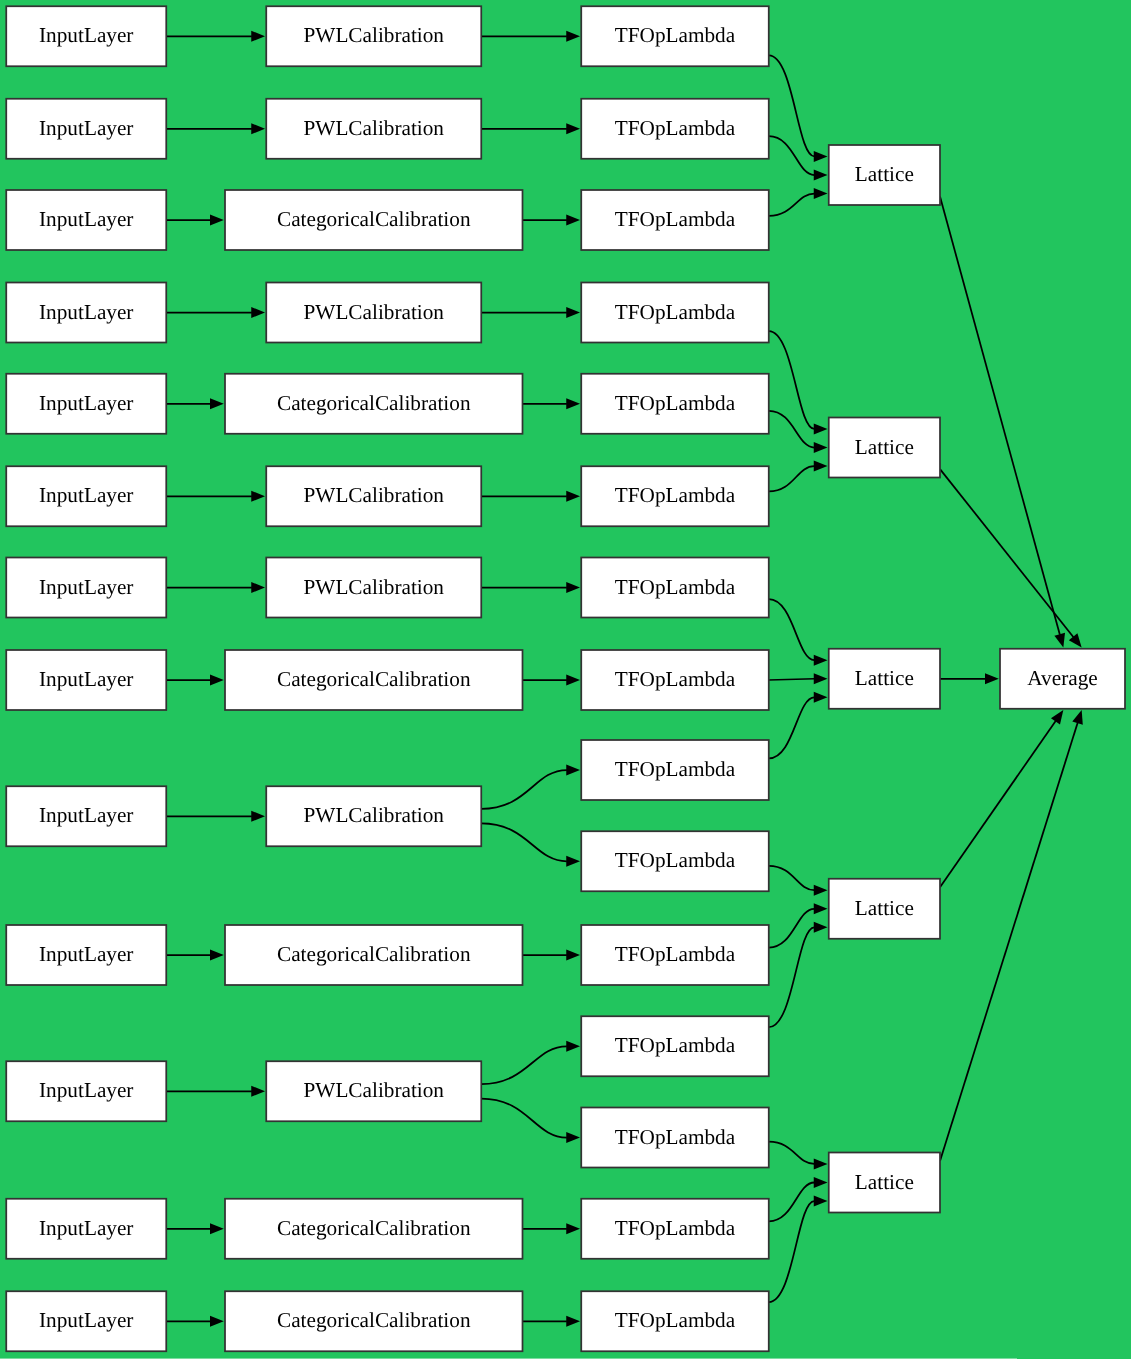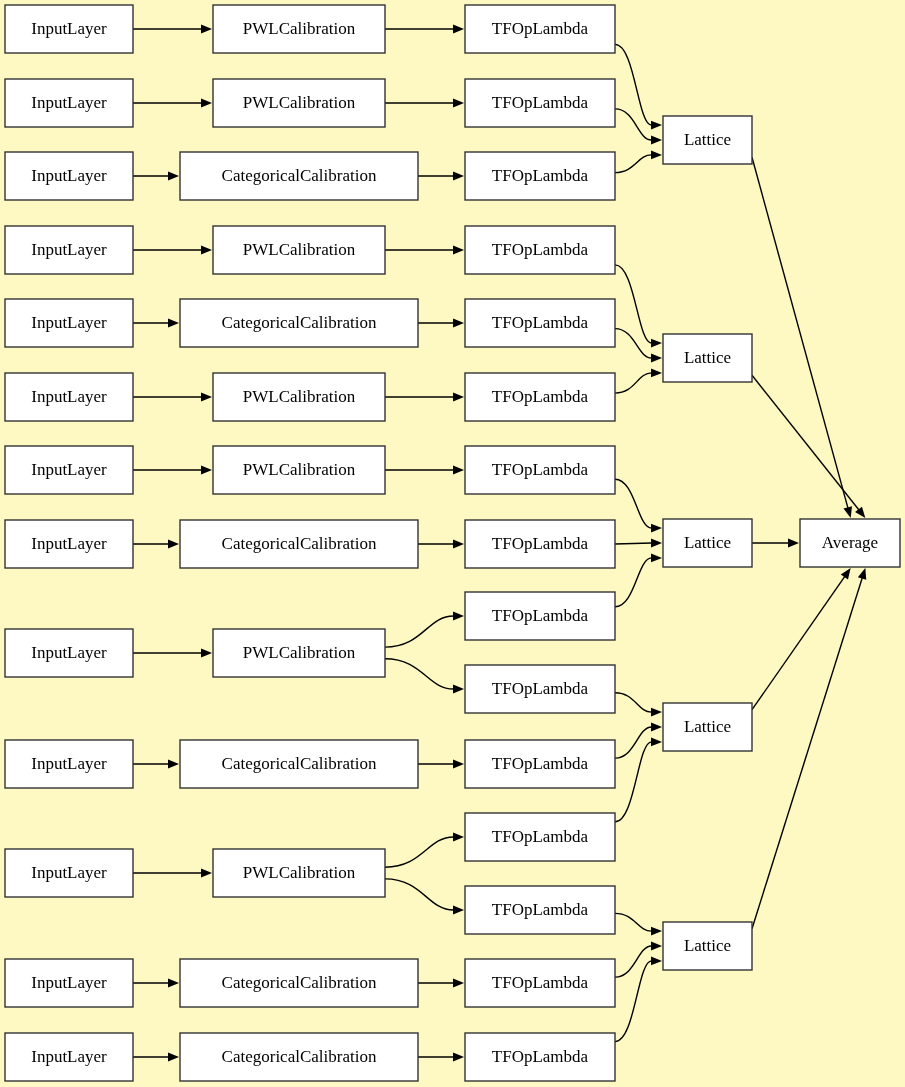--- a/index.html
+++ b/index.html
@@ -4,21 +4,21 @@
 <style>
   html, body {
     margin: 0;
     padding: 0;
     background: #ffffff;
   }
   #canvas {
     position: relative;
     width: 905px;
     height: 1087px;
-    background: #fef9c3;
+    background: #22c55e;
     font-family: "Liberation Serif", "DejaVu Serif", serif;
   }
   svg#graph {
     position: absolute;
     left: 0;
     top: 0;
     width: 905px;
     height: 1087px;
     overflow: visible;
   }

